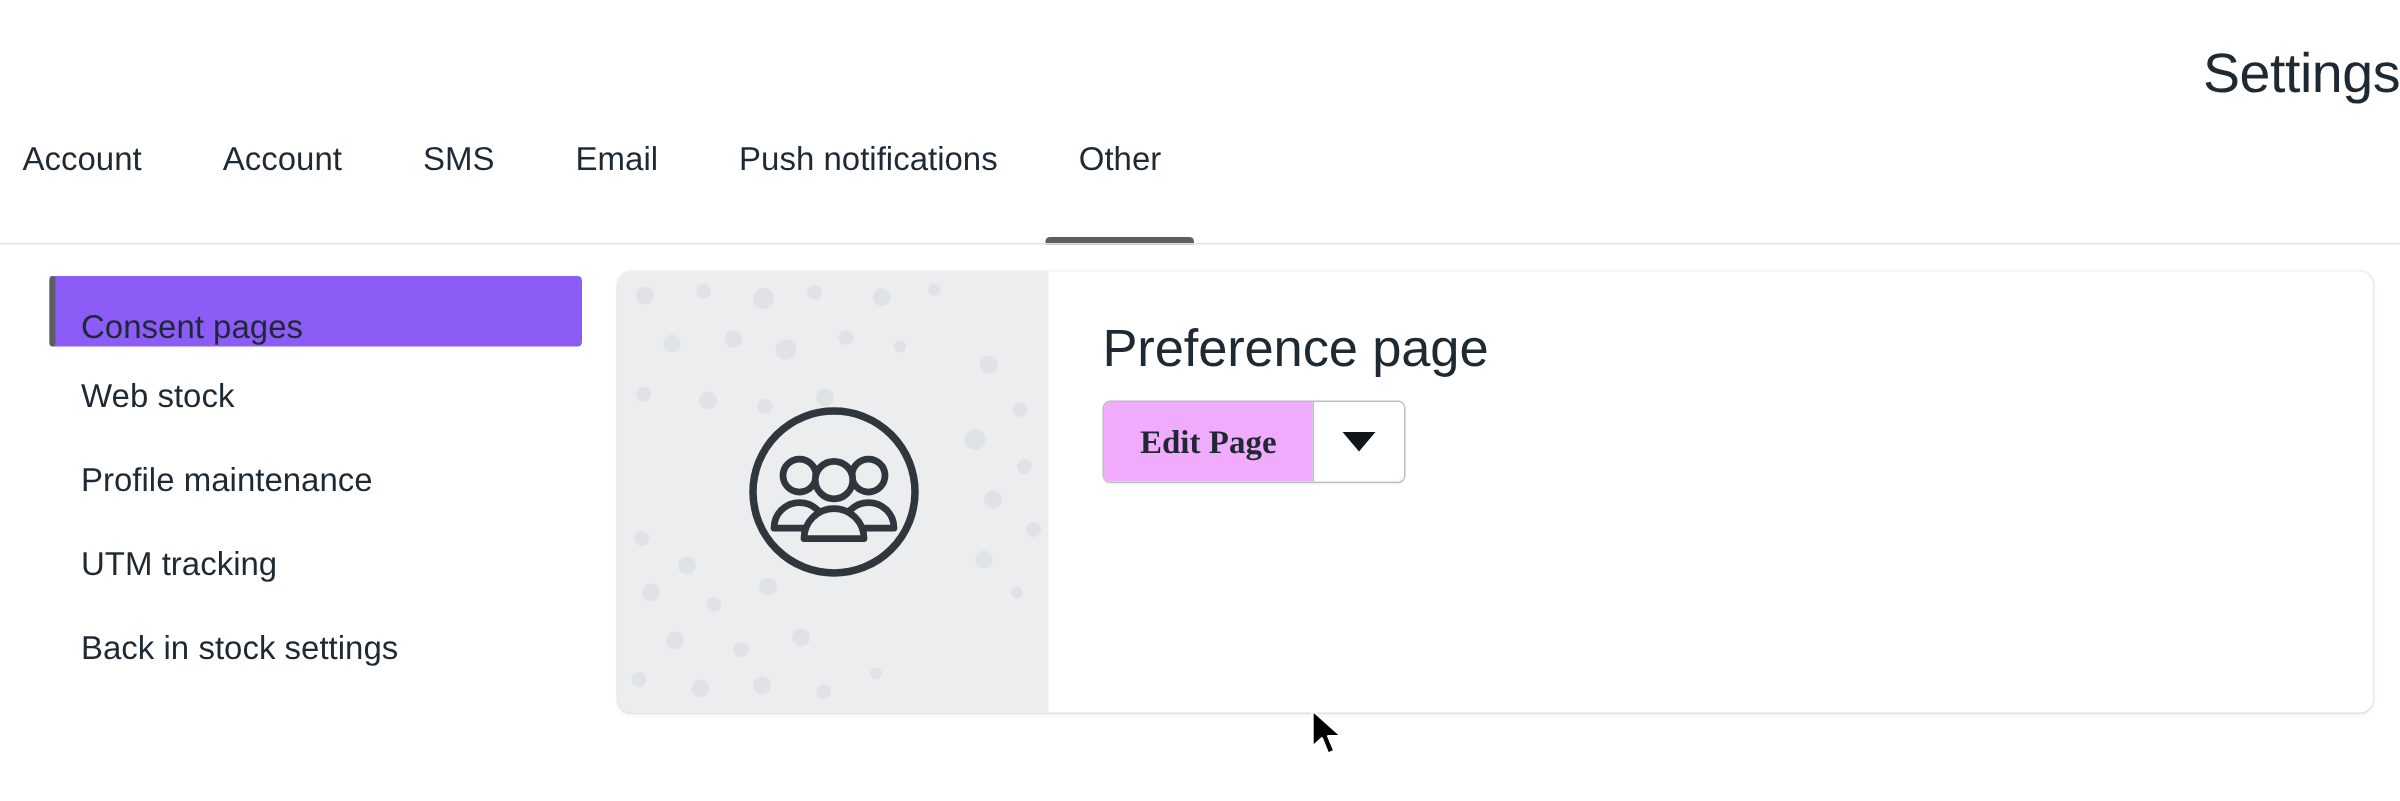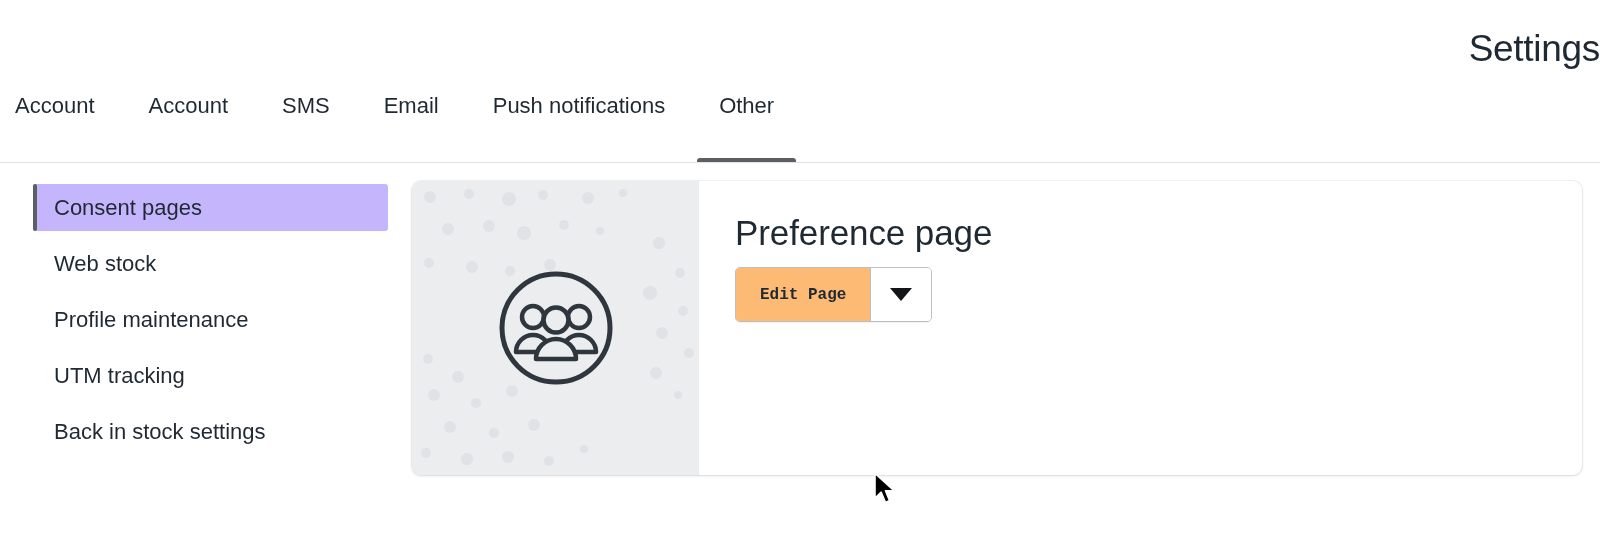--- a/index.html
+++ b/index.html
@@ -104,22 +104,23 @@
     font-size: 22px;
     line-height: 26px;
     color: #1f2933;
     border-radius: 3px;
     margin-bottom: 9px;
     cursor: pointer;
     user-select: none;
     white-space: nowrap;
   }
   .side-item.active {
-    background: #c4b5fd;
+    background: #8b5cf6;
     font-weight: 400;
+    align-items: flex-end;
   }
   .side-item.active .side-marker {
     position: absolute;
     left: 0;
     top: 0;
     bottom: 0;
     width: 4px;
     background: #5c5f62;
     border-radius: 2px;
   }
@@ -184,28 +185,28 @@
     border-radius: 5px;
     background: #ffffff;
     box-shadow: 0 1px 0 rgba(0,0,0,0.05);
     overflow: hidden;
   }
   .split-main {
     display: flex;
     align-items: center;
     justify-content: center;
     padding: 0 24px;
-    font-size: 16px;
+    font-size: 22px;
     font-weight: 600;
     color: #1f2933;
-    background: #fdba74;
+    background: #f0abfc;
     cursor: pointer;
     user-select: none;
     border: none;
-    font-family: Liberation Mono, monospace;
+    font-family: Liberation Serif, serif;
   }
   .split-divider {
     width: 1px;
     background: #babfc3;
     flex: 0 0 1px;
   }
   .split-toggle {
     display: flex;
     align-items: center;
     justify-content: center;

